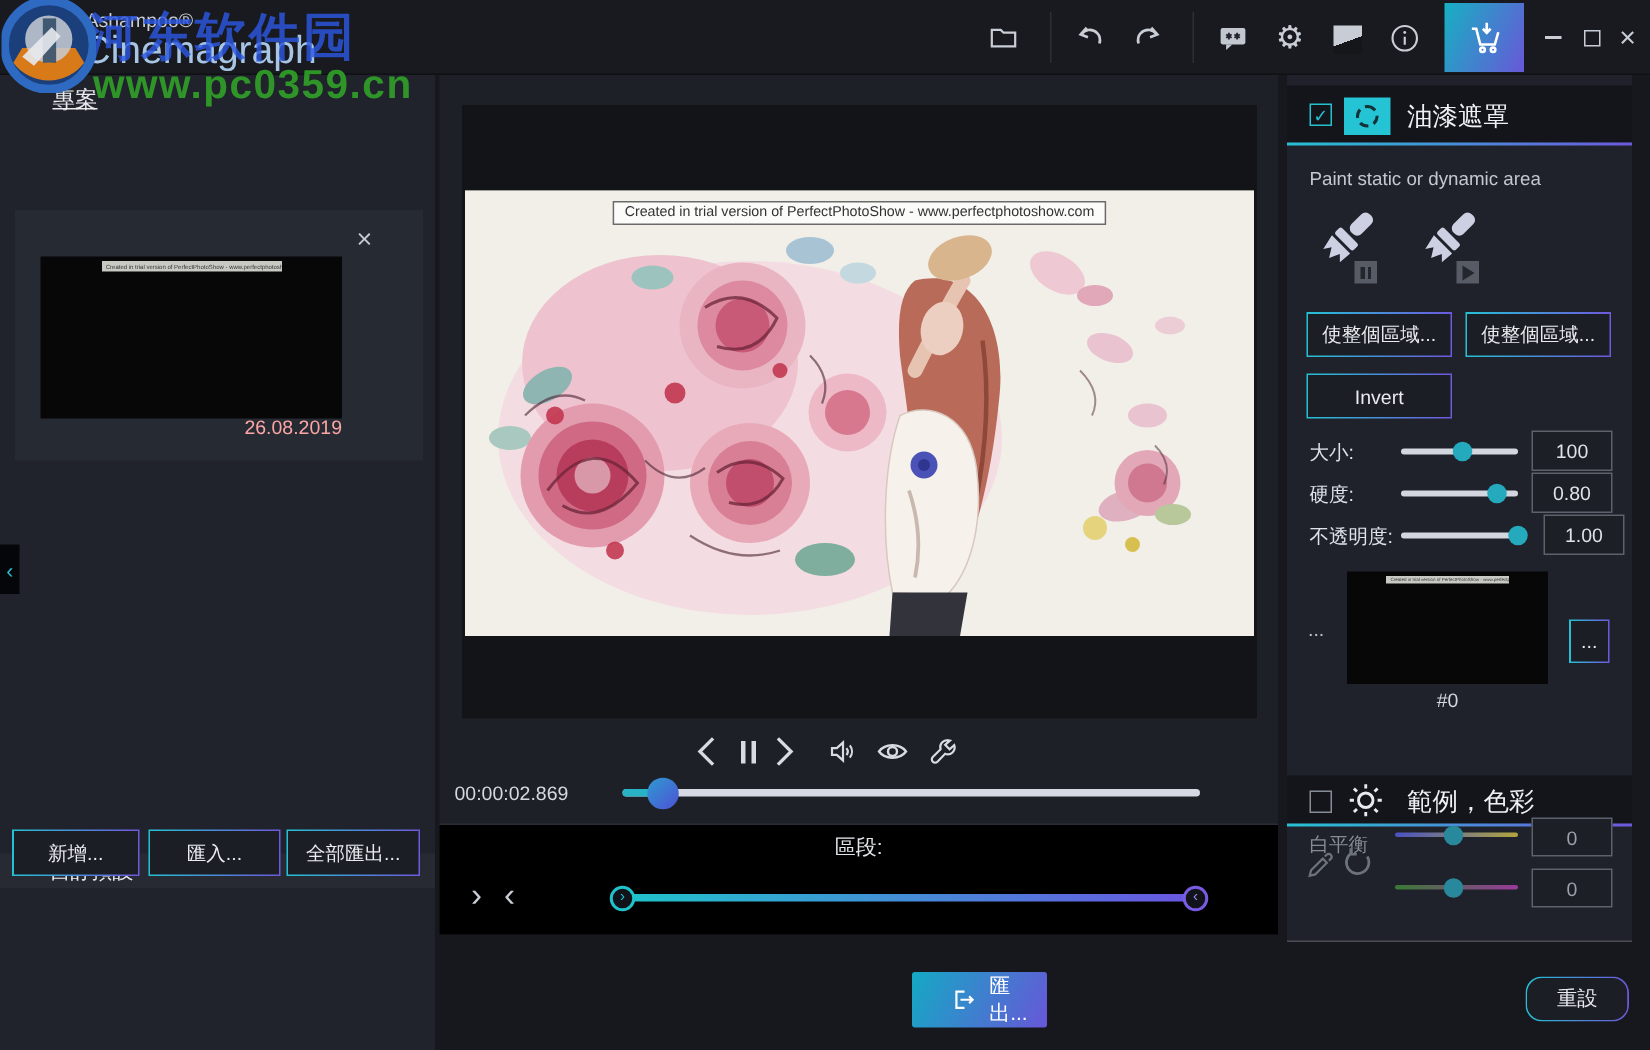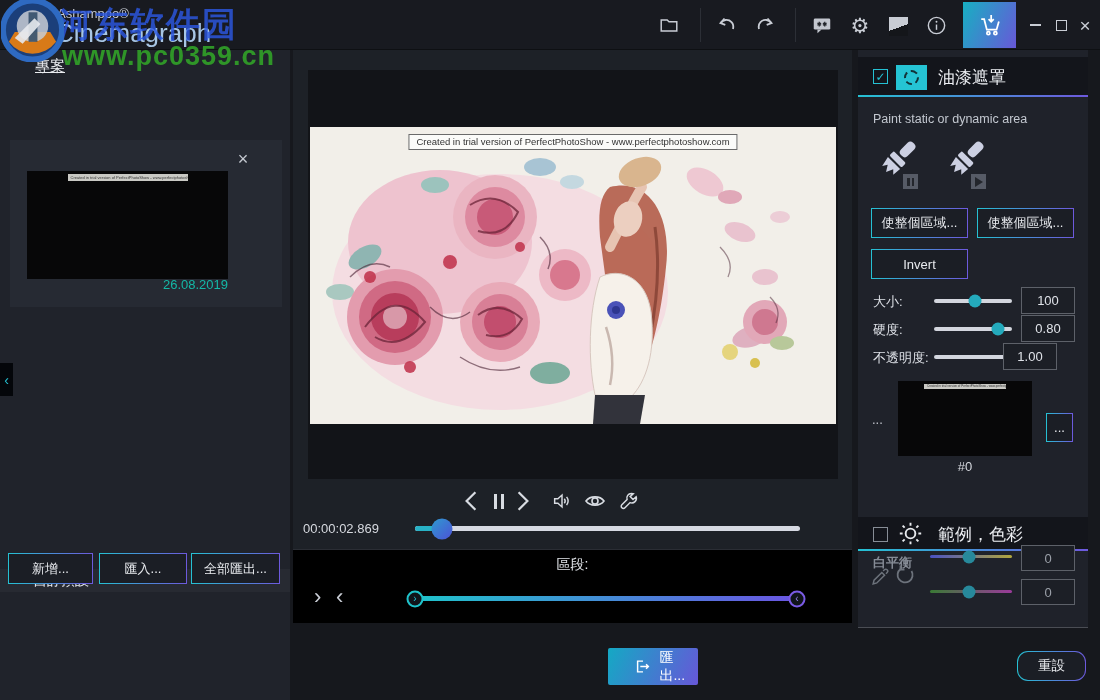--- a/index.html
+++ b/index.html
@@ -165,21 +165,21 @@
   <aside class="abs sidebar">
     <div class="abs" style="left:35px;top:7px;font-size:15px;color:#e9ebef;text-decoration:underline;">專案</div>
 
     <div class="abs card">
       <div class="abs flexc" style="left:222px;top:8px;width:22px;height:22px;font-size:18px;color:#c6cad2;cursor:pointer;">
         <span>×</span>
       </div>
       <div class="abs thumb-black" style="left:17px;top:31px;width:201px;height:108px;">
         <div class="thumb-strip" style="width:120px;">Created in trial version of PerfectPhotoShow - www.perfectphotoshow.com</div>
       </div>
-      <div class="abs" style="left:110px;top:137px;width:108px;text-align:right;font-size:13px;color:#14b8a6;">26.08.2019</div>
+      <div class="abs" style="left:110px;top:137px;width:108px;text-align:right;font-size:13px;color:#fca5a5;">26.08.2019</div>
     </div>
 
     <div class="abs presets-hdr">
       <span class="abs" style="left:13px;top:6px;font-size:10px;color:#25c1d3;">▼</span>
       <span class="abs" style="left:33px;top:3px;font-size:14px;color:#e9ebef;">自訂預設</span>
     </div>
     <div class="abs gbtn" style="left:8px;top:503px;width:85px;height:31px;">
       <span>新增...</span>
     </div>
     <div class="abs gbtn" style="left:99px;top:503px;width:88px;height:31px;">
@@ -385,42 +385,42 @@
     <div class="abs rp-label" style="left:15px;top:271px;">硬度:</div>
     <div class="ptrack" style="left:76px;top:277px;width:78px;">
       <div class="phandle" style="left:82%;"></div>
     </div>
     <div class="vbox" style="left:163px;top:265px;">0.80</div>
 
     <div class="abs rp-label" style="left:15px;top:299px;">不透明度:</div>
     <div class="ptrack" style="left:76px;top:305px;width:78px;">
       <div class="phandle" style="left:100%;"></div>
     </div>
-    <div class="vbox" style="left:145px;top:293px;">1.00</div>
+    <div class="vbox" style="left:171px;top:293px;">1.00</div>
 
     <div class="abs" style="left:14px;top:362px;font-size:13px;color:#c0c4cc;">...</div>
     <div class="abs thumb-black" style="left:40px;top:331px;width:134px;height:75px;">
       <div class="thumb-strip" style="width:82px;height:5px;line-height:5px;font-size:3px;">Created in trial version of PerfectPhotoShow - www.perfectphotoshow.com</div>
     </div>
     <div class="abs gbtn" style="left:188px;top:363px;width:27px;height:29px;">
       <span>...</span>
     </div>
     <div class="abs" style="left:40px;top:409px;width:134px;text-align:center;font-size:13px;color:#d4d7dd;">#0</div>
 
     <div class="abs rp-hdr" style="left:0;top:467px;width:230px;height:32px;">
       <div class="abs chk" style="left:15px;top:10px;border:1.5px solid #878d96;"></div>
       <svg class="abs" style="left:39px;top:3px;" width="27" height="27" viewBox="0 0 24 24" fill="none" stroke="#e8eaee" stroke-width="1.7">
         <circle cx="12" cy="12" r="4.3"></circle>
         <path d="M12 2.5 V5 M12 19 V21.5 M2.5 12 H5 M19 12 H21.5 M5 5 L6.8 6.8 M17.2 17.2 L19 19 M19 5 L17.2 6.8 M6.8 17.2 L5 19"></path>
         </svg>
       <div class="abs" style="left:80px;top:6px;font-size:17px;color:#eef0f4;">範例，色彩</div>
     </div>
     <div class="abs grad-line" style="left:0;top:499px;width:230px;height:2px;"></div>
 
-    <div class="abs dim" style="left:15px;top:504px;font-size:13px;font-weight:bold;">白平衡</div>
+    <div class="abs dim" style="left:15px;top:504px;font-size:13px;">白平衡</div>
 
     <svg class="abs" style="left:11px;top:516px;" width="22" height="22" viewBox="0 0 24 24" fill="none" stroke="#6d737c" stroke-width="1.6">
       <path d="M4.5 19.5 L5.5 15.5 L14 7 L17 10 L8.5 18.5 Z"></path>
       <path d="M15.5 5.5 L16.8 4.2 A2.1 2.1 0 0 1 19.8 7.2 L18.5 8.5"></path>
       </svg>
     <svg class="abs" style="left:36px;top:514px;" width="22" height="22" viewBox="0 0 22 22" fill="none" stroke="#6d737c" stroke-width="1.8">
       <path d="M6.5 5 A7.5 7.5 0 1 0 17.5 7"></path>
       <path d="M6.5 1.5 V5.5 H10.5"></path>
       </svg>
 

